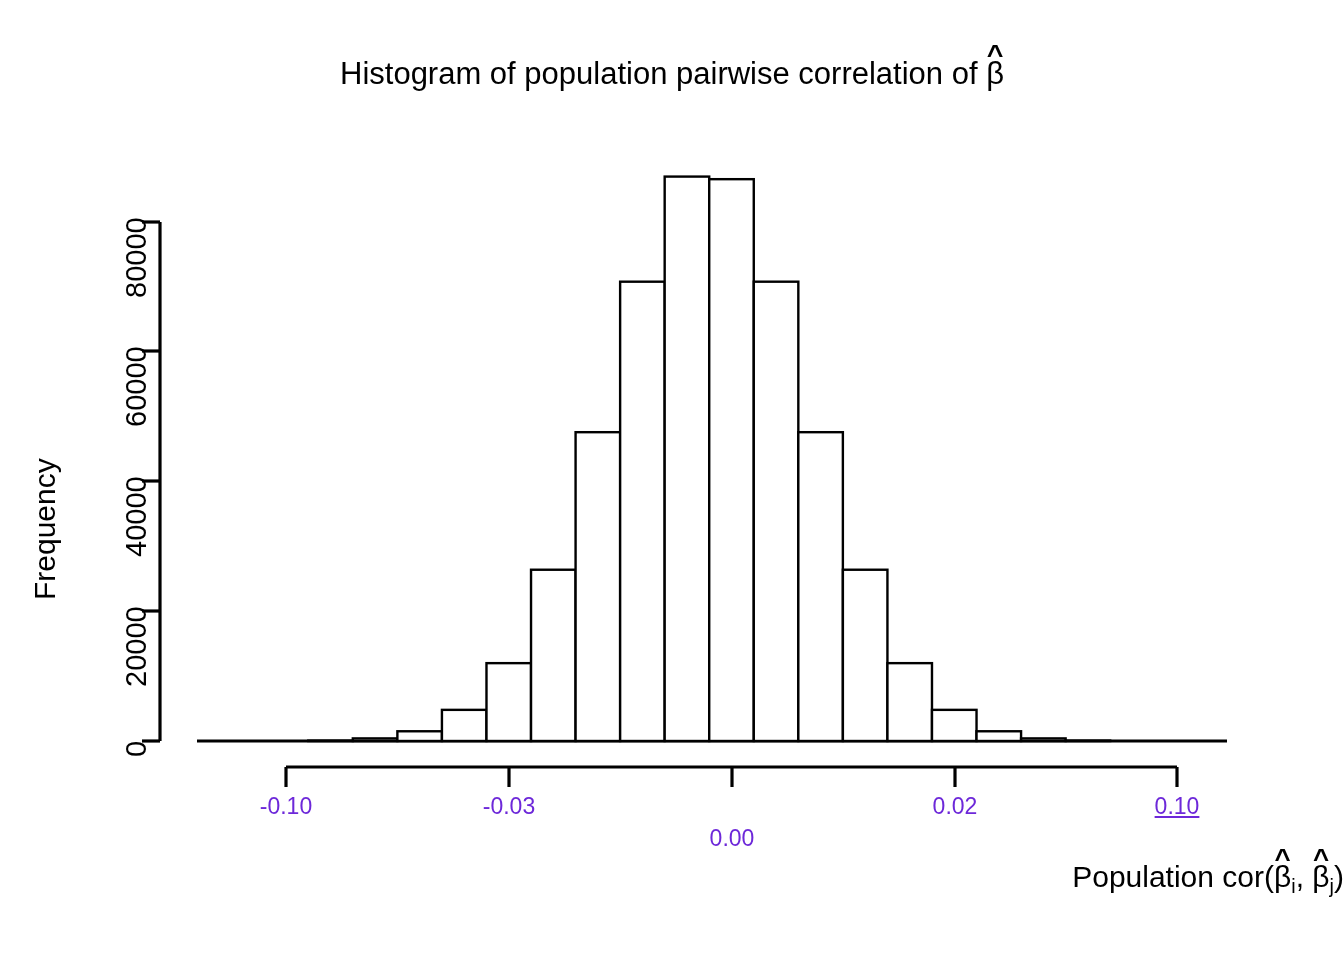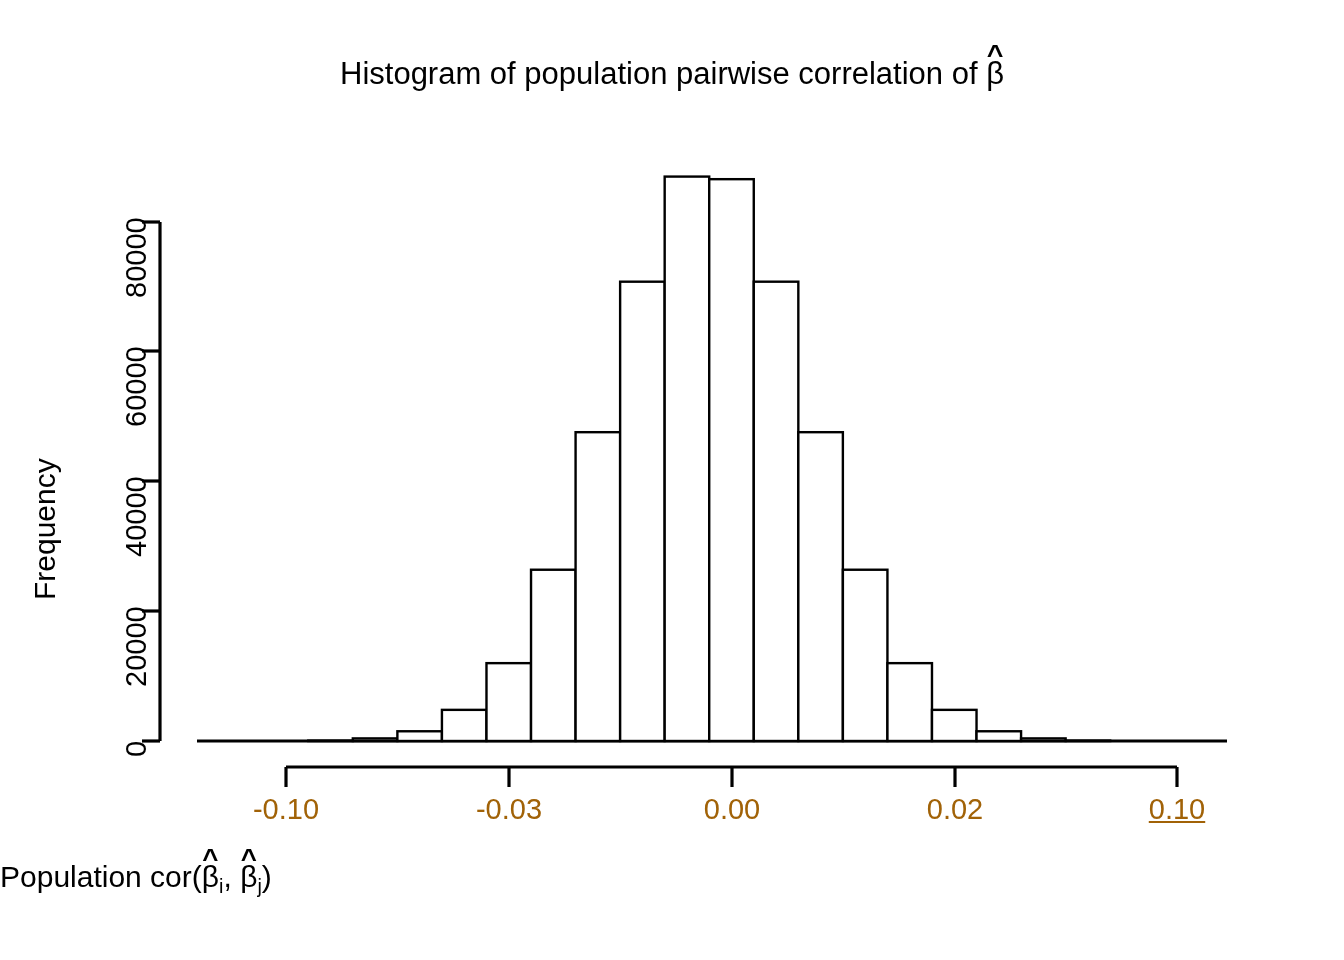--- a/index.html
+++ b/index.html
@@ -72,23 +72,23 @@
     stroke: #000000;
     stroke-width: 2.4;
   }
   .baseline {
     stroke: #000000;
     stroke-width: 3.0;
     fill: none;
   }
   .ticklabel {
     position: absolute;
-    font-size: 29px;
-    font-family: "Liberation Sans", sans-serif;
-    color: #a16207;
+    font-size: 23px;
+    font-family: "Liberation Sans", sans-serif;
+    color: #6d28d9;
     white-space: nowrap;
     line-height: 1;
   }
   .xticklabel {
     transform: translateX(-50%);
     top: 795px;
   }
   .ylab-rot {
     position: absolute;
     font-size: 29px;
@@ -109,21 +109,21 @@
     transform: rotate(-90deg);
     transform-origin: 0 0;
     white-space: nowrap;
     line-height: 1;
   }
   .axis-title-x {
     position: absolute;
     left: 0;
     top: 862px;
     width: 1344px;
-    text-align: left;
+    text-align: right;
     font-size: 30px;
     font-family: "Liberation Sans", sans-serif;
     color: #000000;
     white-space: nowrap;
     line-height: 1;
   }
 </style>
 </head>
 <body>
 
@@ -177,21 +177,21 @@
       <path class="tick-line" d="M 286 767 L 286 787"></path>
       <path class="tick-line" d="M 509 767 L 509 787"></path>
       <path class="tick-line" d="M 732 767 L 732 787"></path>
       <path class="tick-line" d="M 955 767 L 955 787"></path>
       <path class="tick-line" d="M 1177 767 L 1177 787"></path>
     </g>
   </svg>
 
   <div class="ticklabel xticklabel" style="left:286px;">-0.10</div>
   <div class="ticklabel xticklabel" style="left:509px;">-0.03</div>
-  <div class="ticklabel xticklabel" style="left:732px;">0.00</div>
+  <div class="ticklabel xticklabel" style="left:732px;margin-top:32px;">0.00</div>
   <div class="ticklabel xticklabel" style="left:955px;">0.02</div>
   <div class="ticklabel xticklabel" style="left:1177px;text-decoration:underline;">0.10</div>
 
   <div class="ylab-rot" style="left:122px; top:757px;">0</div>
   <div class="ylab-rot" style="left:122px; top:687px;">20000</div>
   <div class="ylab-rot" style="left:122px; top:557px;">40000</div>
   <div class="ylab-rot" style="left:122px; top:427px;">60000</div>
   <div class="ylab-rot" style="left:122px; top:298px;">80000</div>
 
   <div class="axis-title-y">Frequency</div>

